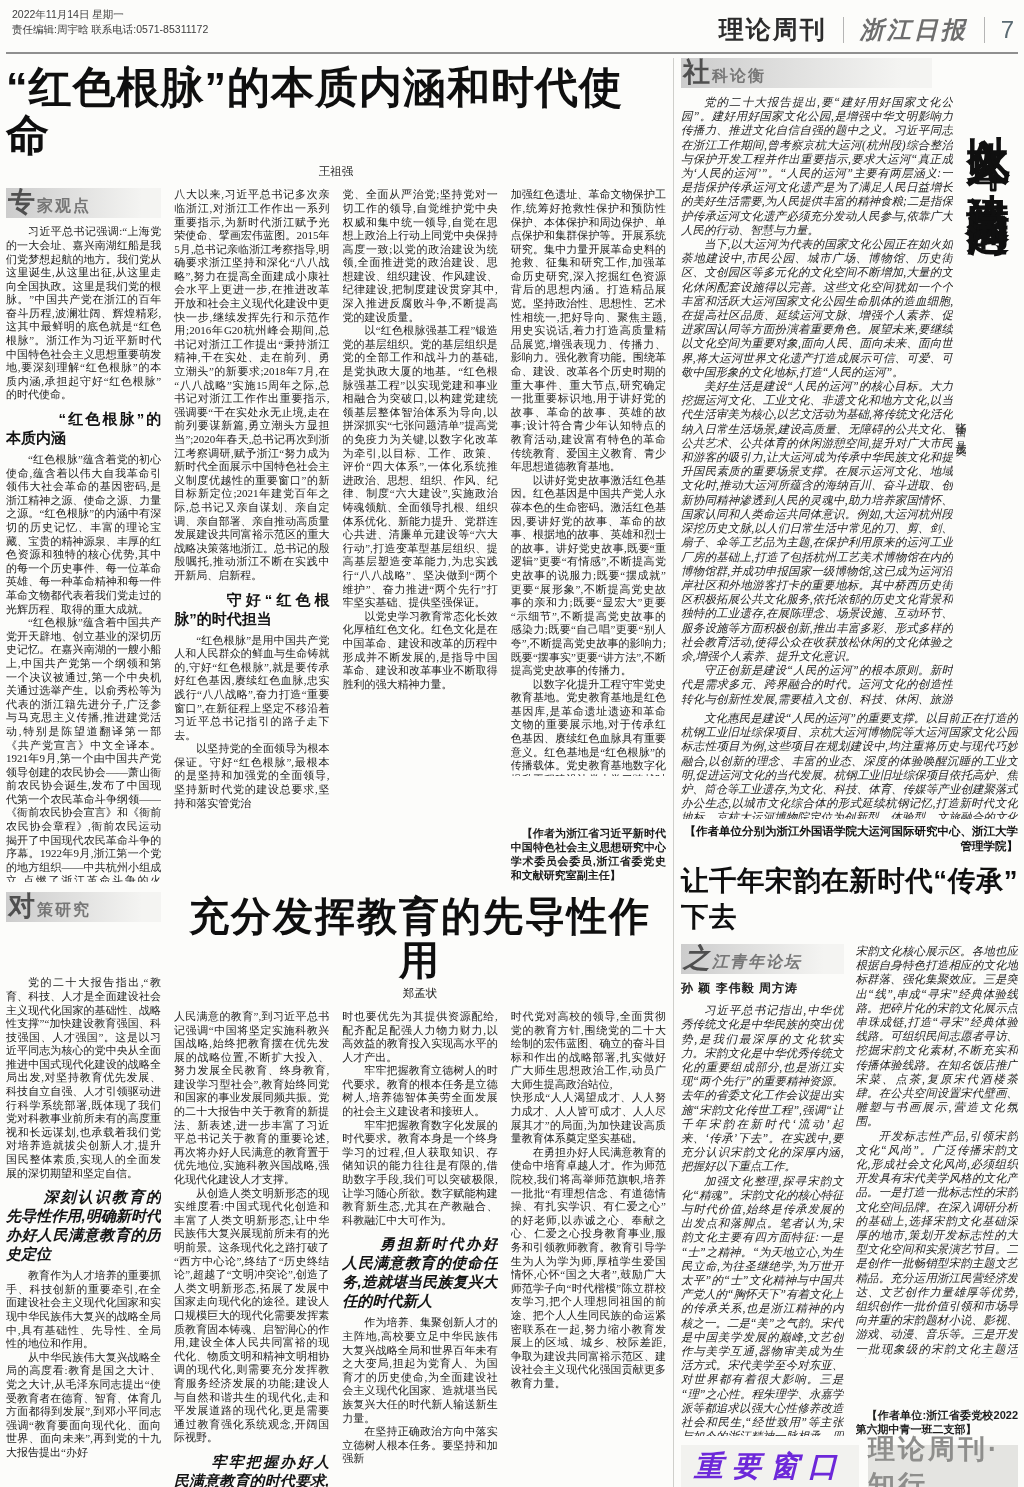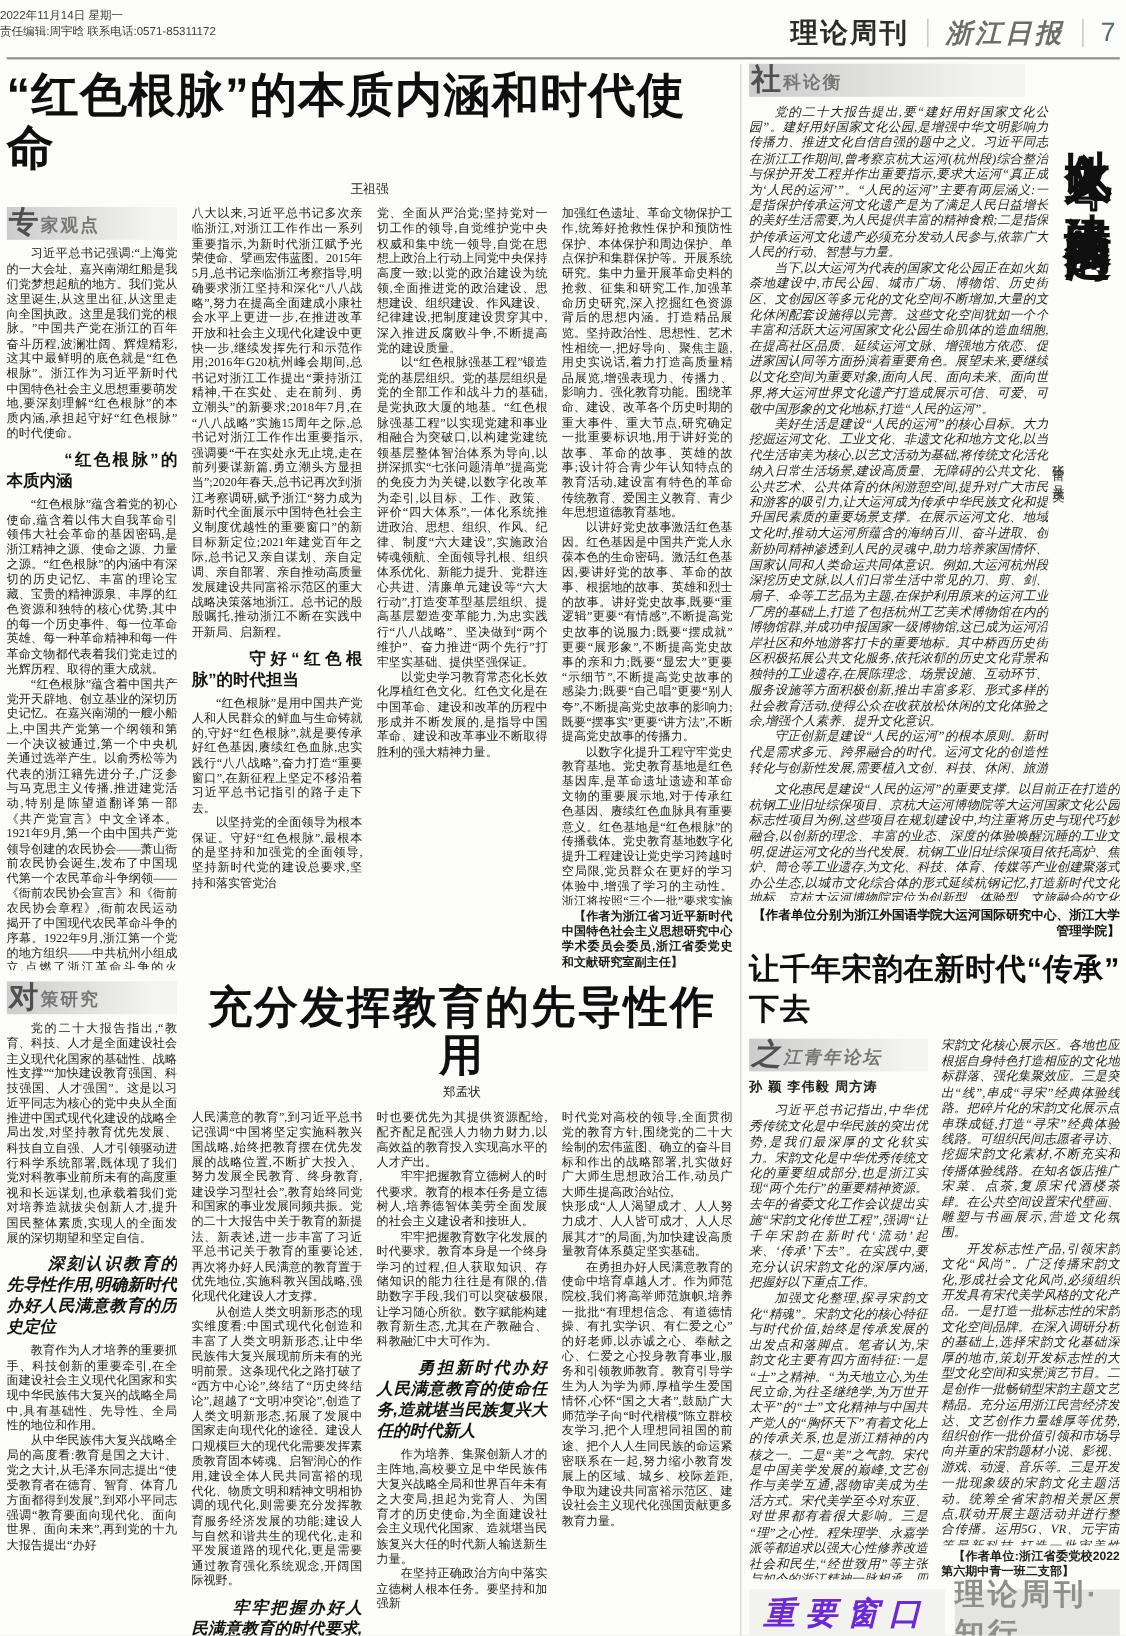--- a/index.html
+++ b/index.html
@@ -1,20 +1,20 @@
 <!DOCTYPE html>
 <html lang="zh"><head>
 <meta charset="utf-8">
 <style>
   html,body{margin:0;padding:0;background:#e8e8e6;}
   .page{position:relative;width:1024px;height:1487px;margin:0 auto;background:#fcfcfa;
         overflow:hidden;font-family:"Liberation Serif","DejaVu Serif",serif;color:#1c1c1c;}
   
   .hdr{display:flex;justify-content:space-between;align-items:flex-start;
-       padding:7px 10px 0 0;height:45px;}
+       padding:7px 10px 0 12px;height:45px;}
   .hdr-left{font-size:10.5px;line-height:15px;color:#3c3c3c;font-family:"Liberation Sans",sans-serif;}
   .masthead{display:flex;align-items:center;gap:16px;margin-top:6px;}
   .mh-weekly{font-family:"Liberation Sans",sans-serif;font-weight:bold;font-size:25px;color:#2c2c2c;letter-spacing:2px;}
   .mh-sep{width:1px;height:26px;background:#b5b5b5;}
   .mh-paper{font-family:"DejaVu Serif",serif;font-style:italic;font-weight:bold;font-size:24px;color:#6d6d6d;letter-spacing:3px;}
   .mh-page{font-family:"Liberation Sans",sans-serif;font-size:24px;color:#5a6a72;}
   .hdr-rule{height:2px;background:#8f8f8f;margin:0 6px;}
   
   .main{display:flex;gap:7px;padding:4px 6px 0 6px;}
   .left-zone{width:660px;flex:none;}
@@ -28,21 +28,21 @@
   .label-rest{font-size:16px;line-height:21px;color:#767676;letter-spacing:2px;}
   
   .para{text-indent:2em;text-align:justify;margin:0;}
   .para.cont{text-indent:0;}
   .subhead{font-family:"Liberation Sans",sans-serif;font-weight:bold;font-size:15px;
            line-height:19px;color:#141414;margin:7px 0 6px;text-align:justify;}
   .attribution{font-family:"Liberation Sans",sans-serif;font-weight:bold;font-size:11px;
                line-height:14px;text-align:justify;text-indent:1em;margin-top:3px;}
   .byline{text-align:center;font-size:11.5px;color:#222;margin:5px 0 9px;font-family:"Liberation Sans",sans-serif;}
   .colflow{flex:1 1 auto;overflow:hidden;}
-  .col-flex{display:flex;flex-direction:column;}
+  .col-flex{display:flex;flex-direction:column;gap:47px;}
   
   .a1-title{font-family:"Liberation Sans",sans-serif;font-weight:bold;font-size:43px;
             line-height:1.12;letter-spacing:1px;margin:5px 0 0;color:#0f0f0f;}
   .a1-cols{display:flex;gap:13px;height:694px;overflow:hidden;font-size:11px;line-height:13.6px;}
   .a1-cols .col{flex:1;min-width:0;overflow:hidden;}
   .a1-cols .subhead{text-indent:3.5em;}
   
   .a2{display:flex;gap:13px;height:628px;margin-top:10px;font-size:11px;line-height:13.6px;}
   .a2-col1{width:155px;flex:none;overflow:hidden;}
   .a2-right{flex:1;min-width:0;display:flex;flex-direction:column;}
@@ -193,21 +193,21 @@
     <div class="right-zone">
 
       <div>
         <div class="sec-label" style="width:72%;">
           <span class="label-big">社</span>
           <span class="label-rest">科论衡</span>
         </div>
         <div class="canal-top">
           <div class="canal-text kai">
               <div class="para">党的二十大报告提出,要“建好用好国家文化公园”。建好用好国家文化公园,是增强中华文明影响力传播力、推进文化自信自强的题中之义。习近平同志在浙江工作期间,曾考察京杭大运河(杭州段)综合整治与保护开发工程并作出重要指示,要求大运河“真正成为‘人民的运河’”。“人民的运河”主要有两层涵义:一是指保护传承运河文化遗产是为了满足人民日益增长的美好生活需要,为人民提供丰富的精神食粮;二是指保护传承运河文化遗产必须充分发动人民参与,依靠广大人民的行动、智慧与力量。</div>
-              <div class="para">当下,以大运河为代表的国家文化公园正在如火如荼地建设中,市民公园、城市广场、博物馆、历史街区、文创园区等多元化的文化空间不断增加,大量的文化休闲配套设施得以完善。这些文化空间犹如一个个丰富和活跃大运河国家文化公园生命肌体的造血细胞,在提高社区品质、延续运河文脉、增强地方依恋、促进家国认同等方面扮演着重要角色。展望未来,要继续以文化空间为重要对象,面向人民、面向未来、面向世界,将大运河世界文化遗产打造成展示可信、可爱、可敬中国形象的文化地标,打造“人民的运河”。</div>
+              <div class="para">当下,以大运河为代表的国家文化公园正在如火如荼地建设中,市民公园、城市广场、博物馆、历史街区、文创园区等多元化的文化空间不断增加,大量的文化休闲配套设施得以完善。这些文化空间犹如一个个丰富和活跃大运河国家文化公园生命肌体的造血细胞,在提高社区品质、延续运河文脉、增强个人素养、促进家国认同等方面扮演着重要角色。展望未来,要继续以文化空间为重要对象,面向人民、面向未来、面向世界,将大运河世界文化遗产打造成展示可信、可爱、可敬中国形象的文化地标,打造“人民的运河”。</div>
               <div class="para">美好生活是建设“人民的运河”的核心目标。大力挖掘运河文化、工业文化、非遗文化和地方文化,以当代生活审美为核心,以艺文活动为基础,将传统文化活化纳入日常生活场景,建设高质量、无障碍的公共文化、公共艺术、公共体育的休闲游憩空间,提升对广大市民和游客的吸引力,让大运河成为传承中华民族文化和提升国民素质的重要场景支撑。在展示运河文化、地域文化时,推动大运河所蕴含的海纳百川、奋斗进取、创新协同精神渗透到人民的灵魂中,助力培养家国情怀、国家认同和人类命运共同体意识。例如,大运河杭州段深挖历史文脉,以人们日常生活中常见的刀、剪、剑、扇子、伞等工艺品为主题,在保护利用原来的运河工业厂房的基础上,打造了包括杭州工艺美术博物馆在内的博物馆群,并成功申报国家一级博物馆,这已成为运河沿岸社区和外地游客打卡的重要地标。其中桥西历史街区积极拓展公共文化服务,依托浓郁的历史文化背景和独特的工业遗存,在展陈理念、场景设施、互动环节、服务设施等方面积极创新,推出丰富多彩、形式多样的社会教育活动,使得公众在收获放松休闲的文化体验之余,增强个人素养、提升文化意识。</div>
               <div class="para">守正创新是建设“人民的运河”的根本原则。新时代是需求多元、跨界融合的时代。运河文化的创造性转化与创新性发展,需要植入文创、科技、休闲、旅游等元素,实现运河资源重组与价值放大,催生更多新产品、新业态、新体验,从而讲好运河故事和中国故事。</div>
             </div>
           <div class="canal-title-block">
             <div class="canal-vtitle">以文化人　建设『人民的运河』</div>
             <div class="canal-authors">张环宙　吴茂英</div>
           </div>
         </div>
         <div class="canal-bottom kai">
             <div class="para">文化惠民是建设“人民的运河”的重要支撑。以目前正在打造的杭钢工业旧址综保项目、京杭大运河博物院等大运河国家文化公园标志性项目为例,这些项目在规划建设中,均注重将历史与现代巧妙融合,以创新的理念、丰富的业态、深度的体验唤醒沉睡的工业文明,促进运河文化的当代发展。杭钢工业旧址综保项目依托高炉、焦炉、筒仓等工业遗存,为文化、科技、体育、传媒等产业创建聚落式办公生态,以城市文化综合体的形式延续杭钢记忆,打造新时代文化地标。京杭大运河博物院定位为创新型、体验型、文旅融合的文化综合体,力图打造展现大运河文化内涵的体验式博物馆和文旅目的地,为大运河文化带提质升级提供源源不断的动力。</div>

